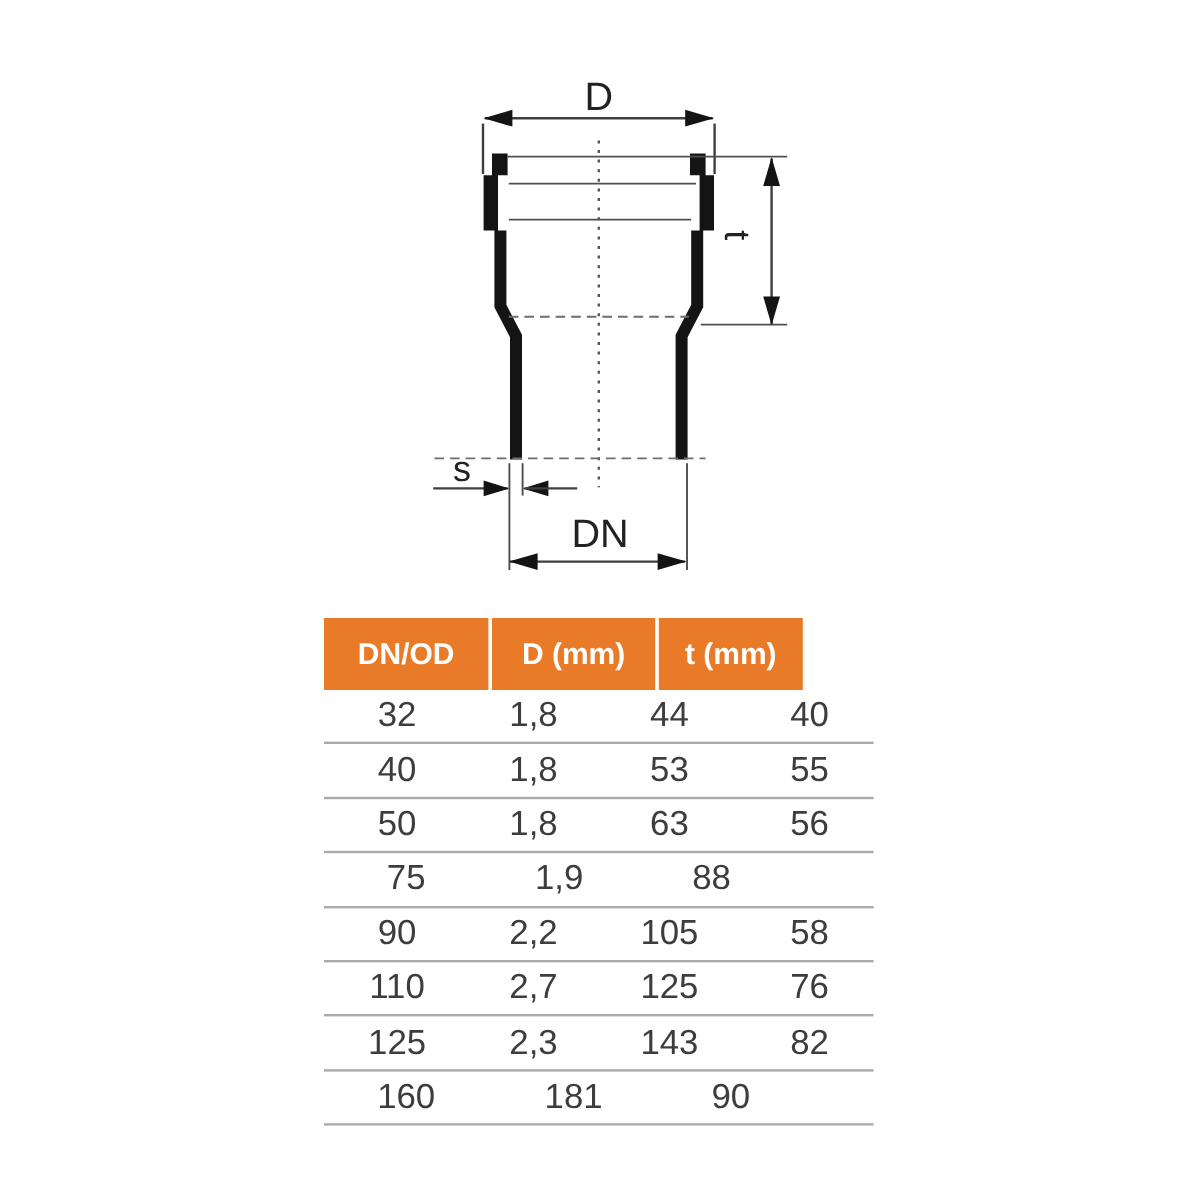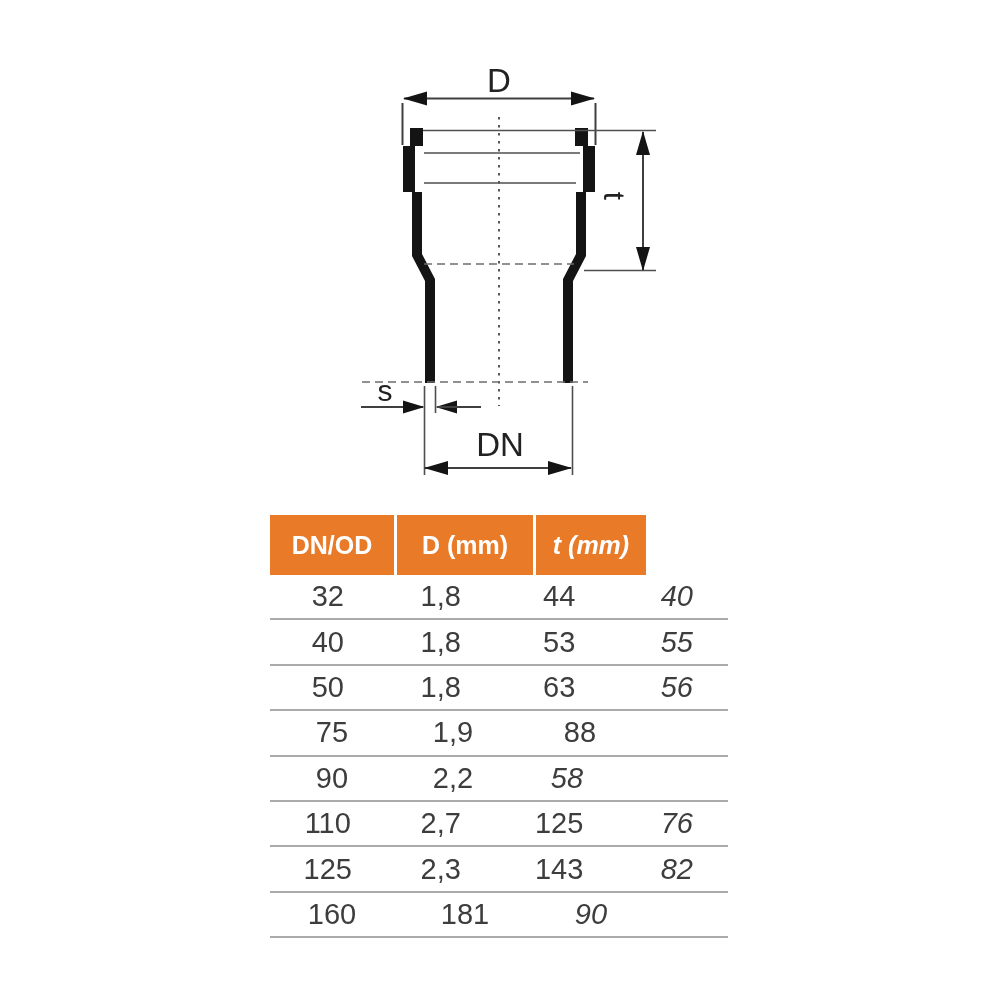--- a/index.html
+++ b/index.html
@@ -35,21 +35,21 @@
     display:flex;align-items:center;justify-content:center;
   }
   .tr{
     display:flex;gap:3px;height:45.4px;box-sizing:border-box;
     border-bottom:2px solid var(--separator);
   }
   .td{
     font-size:29px;color:var(--cell-text);
     display:flex;align-items:center;justify-content:center;
   }
-  .c1{width:124px;} .c2{width:112px;} .c3{width:136px;} .c4{width:110px;font-style:italic;}
+  .c1{width:137px;} .c2{width:112px;} .c3{width:136px;} .c4{width:120px;}
 </style>
 </head>
 <body>
 
 <div class="canvas">
 
   <svg class="diagram-svg" width="1000" height="505" viewBox="0 0 1000 505">
 
     <text class="dim-label" x="499" y="92" text-anchor="middle">D</text>
     <line class="dim-line" x1="404" y1="98.5" x2="594" y2="98.5"></line>
@@ -117,20 +117,21 @@
         <div class="td c4">56</div>
       </div>
       <div class="tr">
         <div class="td c1">75</div>
         <div class="td c2">1,9</div>
         <div class="td c3">88</div>
       </div>
       <div class="tr">
         <div class="td c1">90</div>
         <div class="td c2">2,2</div>
+        <div class="td c3">105</div>
         <div class="td c4">58</div>
       </div>
       <div class="tr">
         <div class="td c1">110</div>
         <div class="td c2">2,7</div>
         <div class="td c3">125</div>
         <div class="td c4">76</div>
       </div>
       <div class="tr">
         <div class="td c1">125</div>

